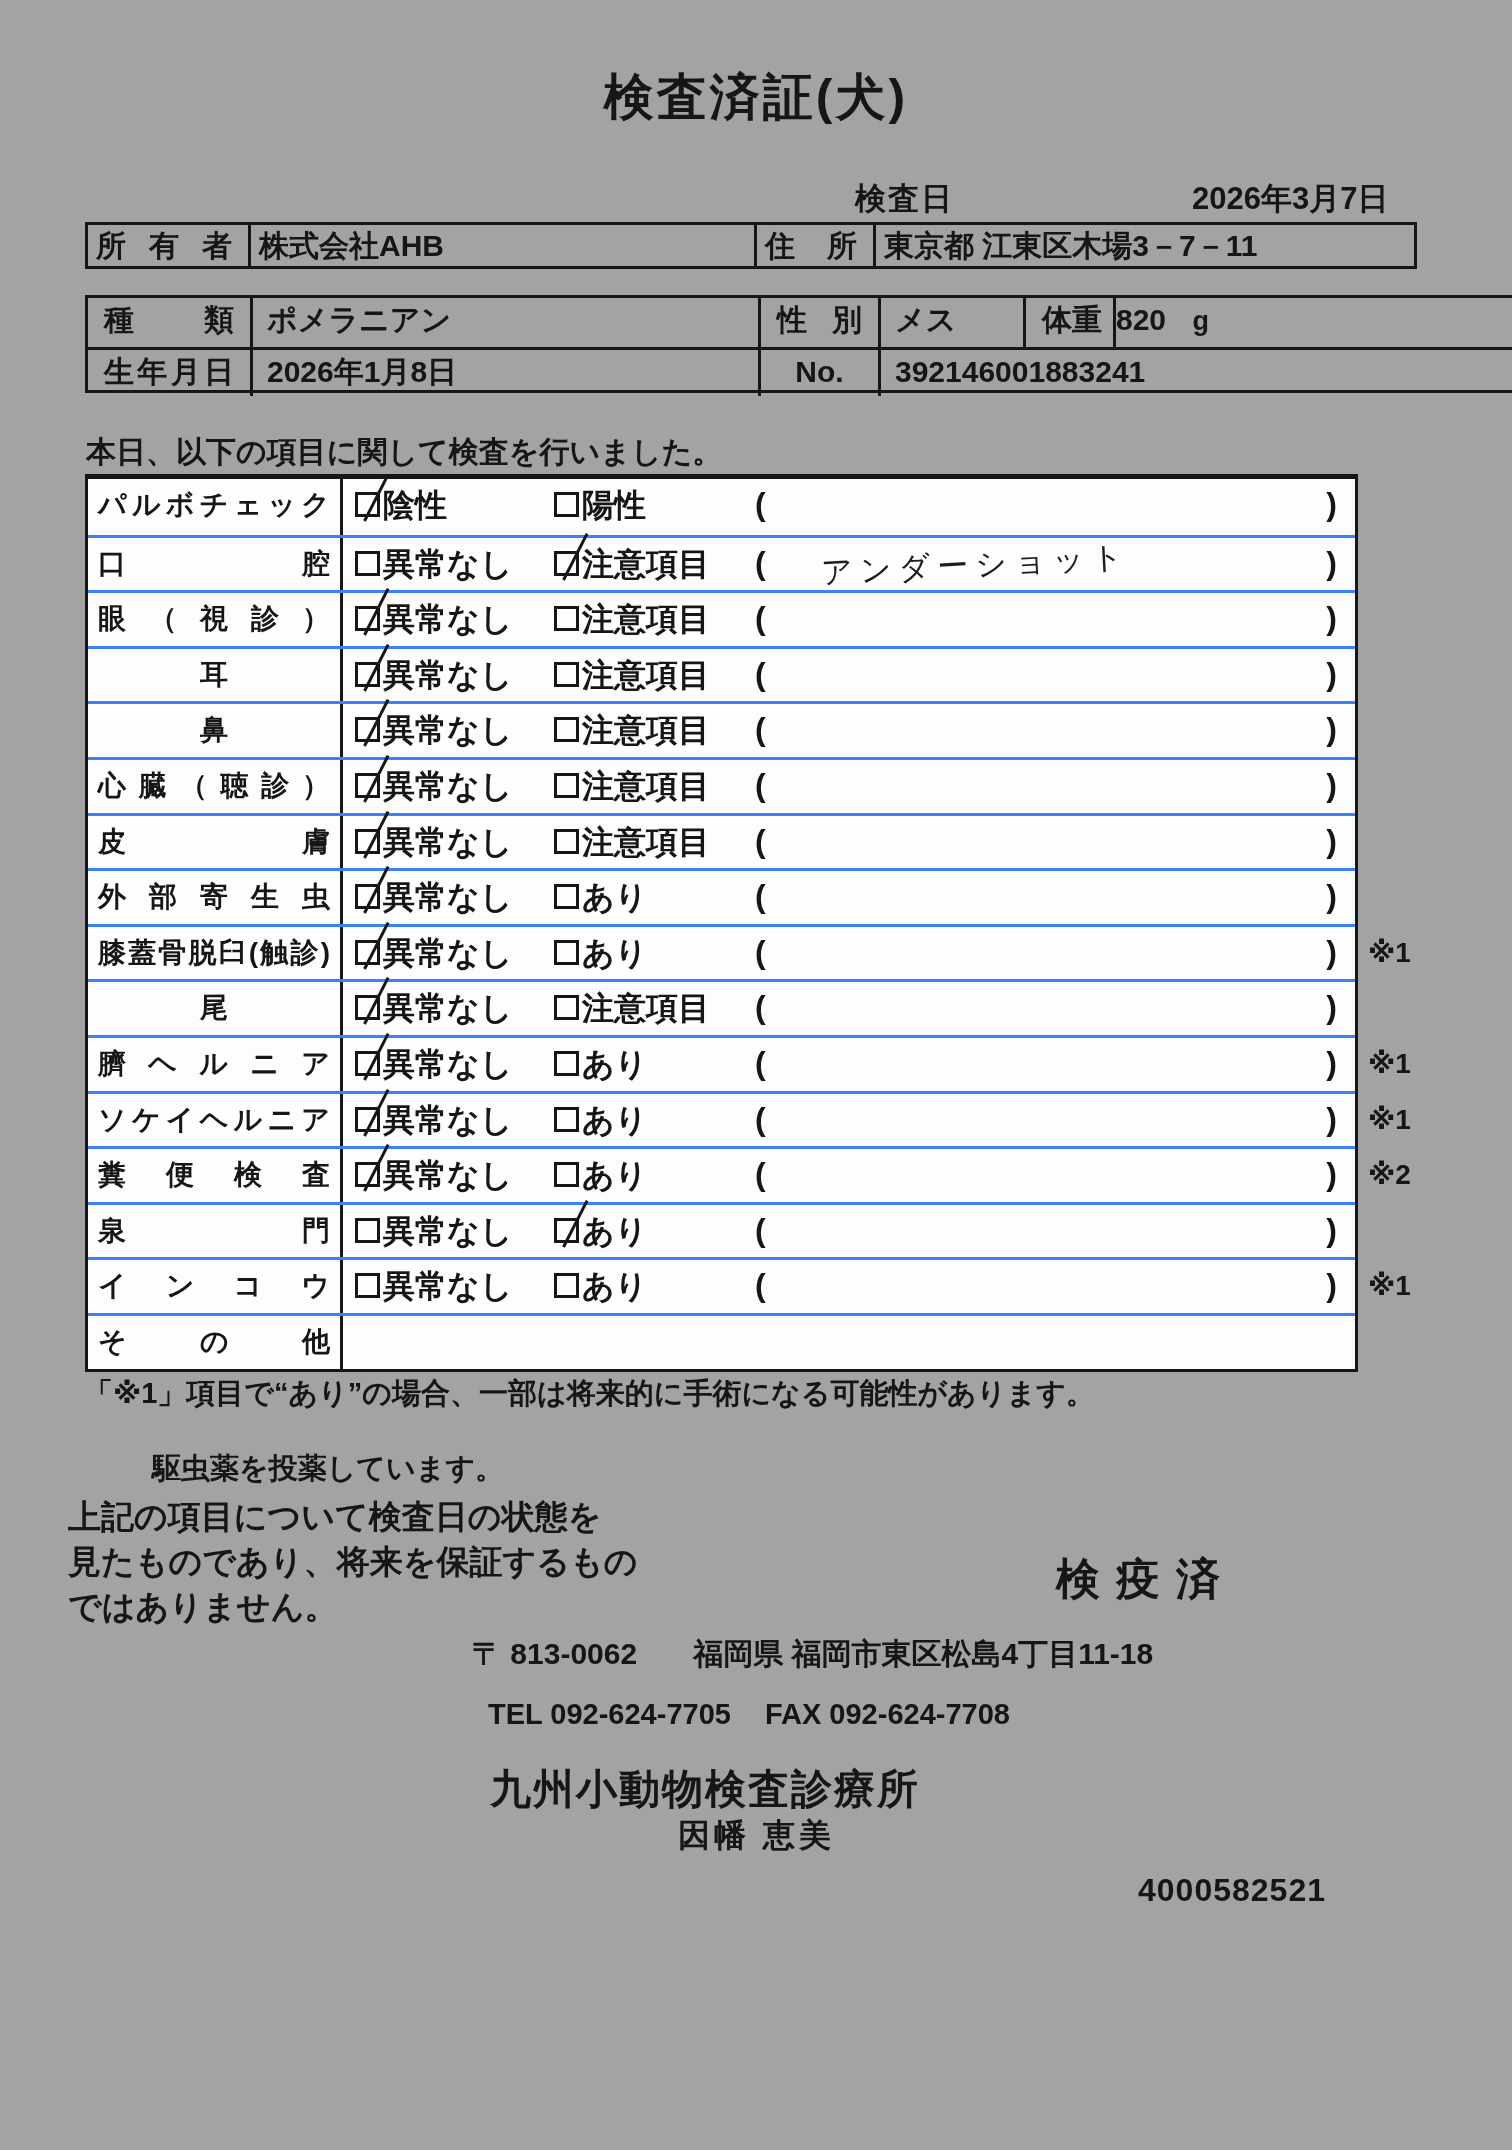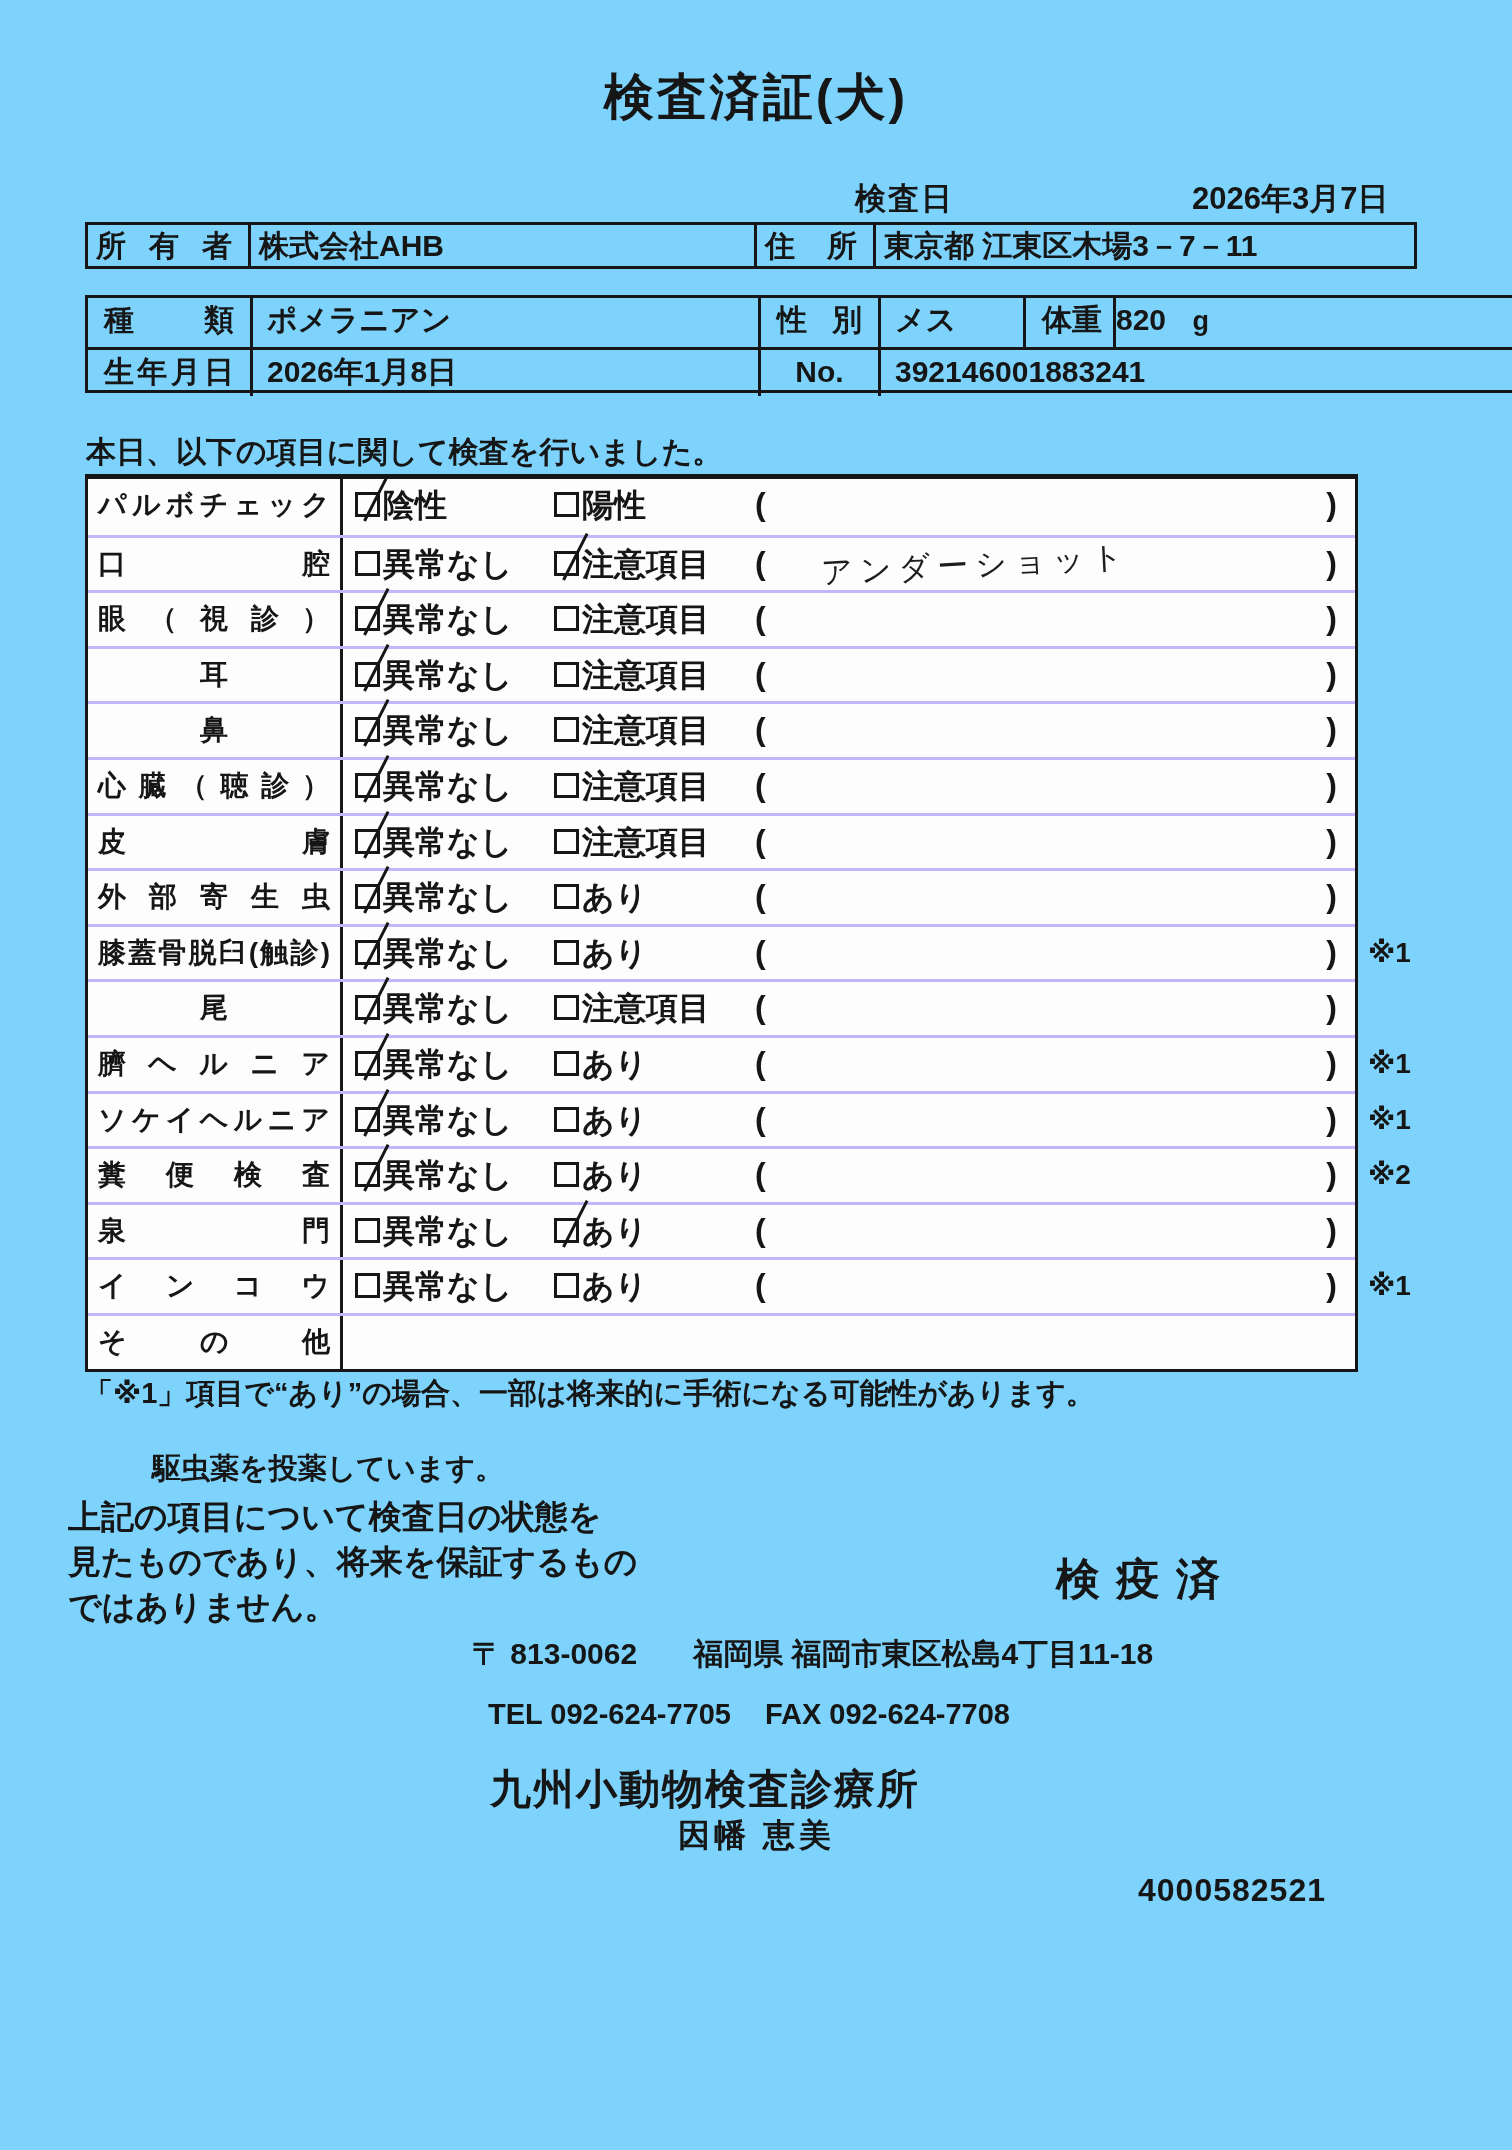--- a/index.html
+++ b/index.html
@@ -1,18 +1,18 @@
 <!DOCTYPE html>
 <html><head>
 <meta charset="utf-8">
 <style>
   html,body{margin:0;padding:0;background:#e8e8e8;}
   .page{
     position:relative;width:1512px;height:2150px;margin:0 auto;
-    background:#7dd3fc;color:#161616;
+    background:#a3a3a3;color:#161616;
     font-family:"Liberation Sans","DejaVu Sans",sans-serif;
     overflow:hidden;
   }
   .abs{position:absolute;}
   
   .title{
     left:0;top:64px;width:100%;text-align:center;
     font-size:50px;font-weight:700;letter-spacing:3px;
   }
   
@@ -42,21 +42,21 @@
   .weightcell .wnum{margin-right:18px;}
   .weightcell .wunit{margin-right:20px;font-size:27px;font-weight:600;}
   
   .intro{left:86px;top:432px;font-size:30px;font-weight:700;}
   
   .ctable{
     left:85px;top:474px;width:1273px;
     border:3px solid #161616;border-top:5px solid #161616;
     box-sizing:border-box;background:#fdfdfd;
   }
-  .crow{position:relative;height:55.6px;box-sizing:border-box;border-top:3px solid #c4b5fd;display:flex;}
+  .crow{position:relative;height:55.6px;box-sizing:border-box;border-top:3px solid #3b82f6;display:flex;}
   .crow:first-child{border-top:none;}
   .clabel{
     width:255px;box-sizing:border-box;border-right:3px solid #161616;
     padding:0 10px;font-size:28px;font-weight:600;line-height:52px;
     white-space:nowrap;overflow:hidden;flex:0 0 auto;
   }
   .ccontent{position:relative;flex:1 1 auto;}
   .cb{
     position:absolute;width:25px;height:25px;border:3px solid #161616;
     box-sizing:border-box;top:13px;

